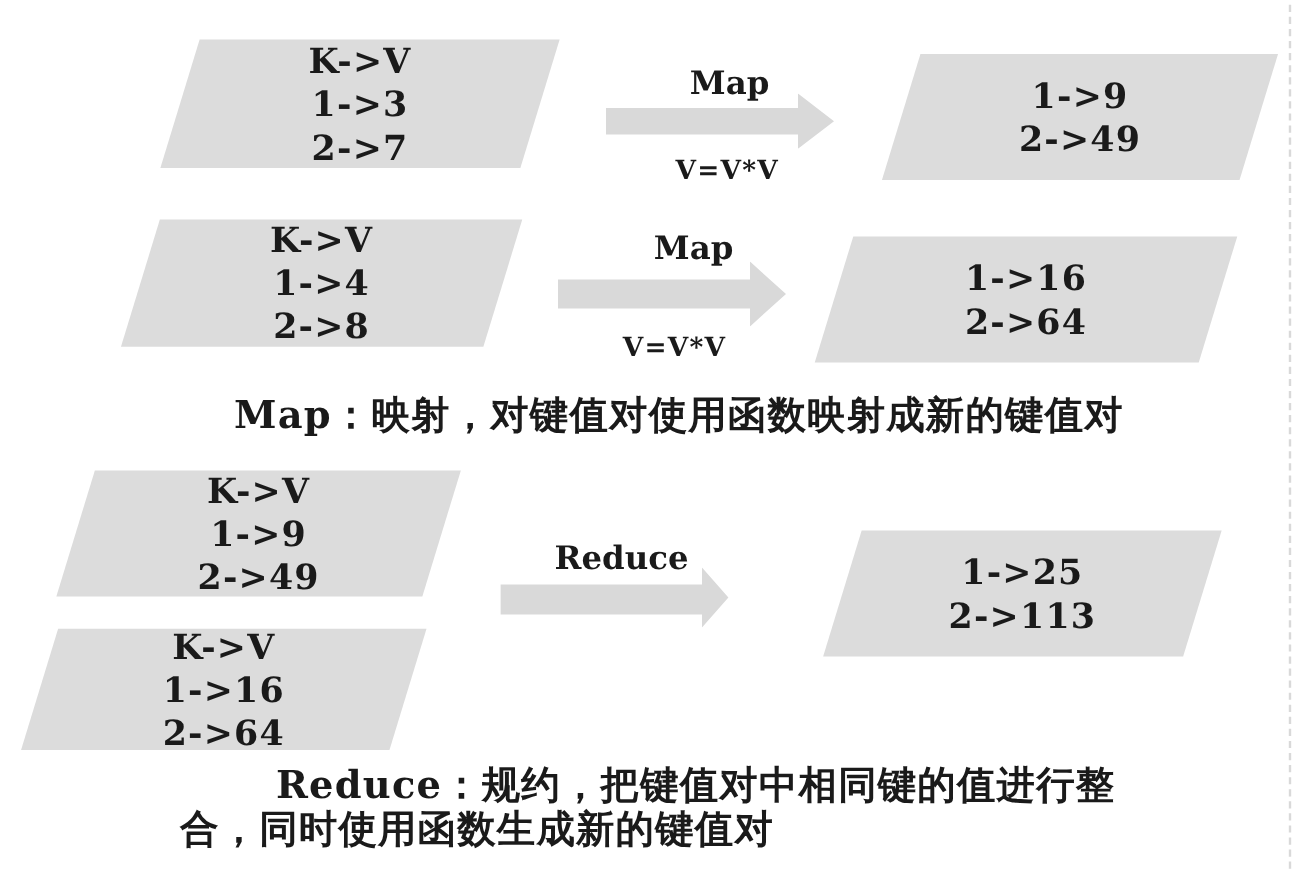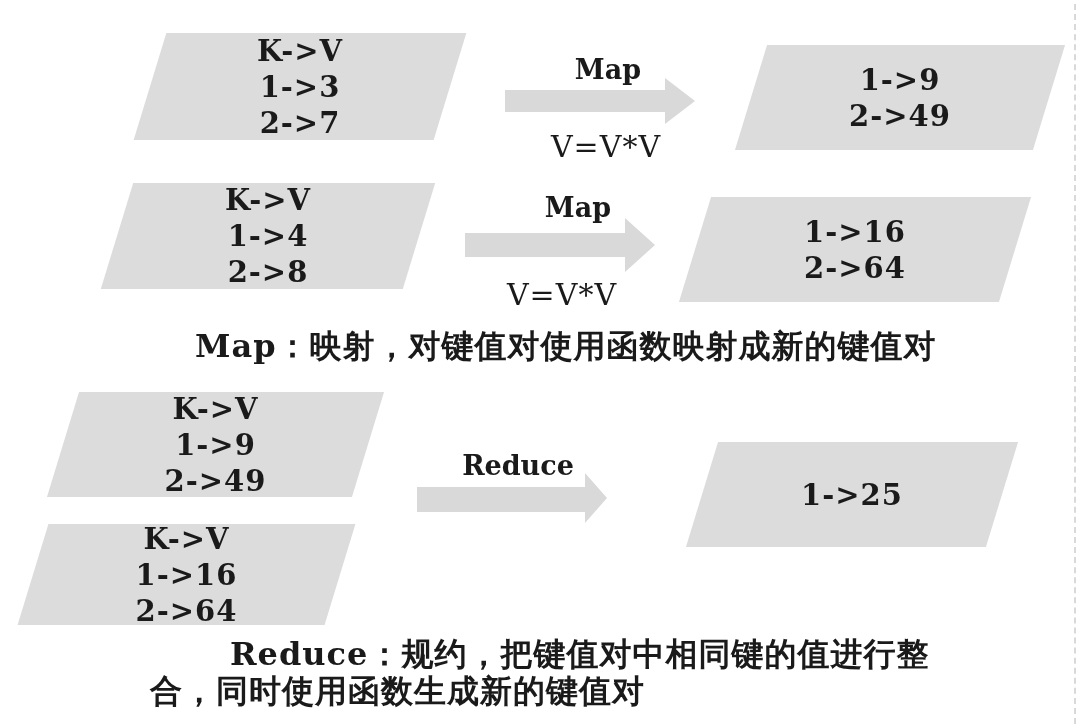--- a/index.html
+++ b/index.html
@@ -16,21 +16,21 @@
   .kv-line{
     font-size:29px;font-weight:700;line-height:36px;white-space:pre;
     letter-spacing:1px;
   }
   .arrow-svg{position:absolute;}
   .arrow-label{
     position:absolute;transform:translateX(-50%);font-size:27px;font-weight:700;
     white-space:pre;
   }
   .arrow-formula{
-    position:absolute;transform:translateX(-50%);font-size:30px;font-weight:400;
+    position:absolute;transform:translateX(-50%);font-size:22px;font-weight:700;
     white-space:pre;letter-spacing:1px;
   }
   .caption{
     position:absolute;font-size:32px;font-weight:700;white-space:pre;
     letter-spacing:1px;
     text-align:center;
   }
   .edge-dash{
     position:absolute;left:1074px;top:4px;height:720px;width:0;
     border-left:2px dashed #d9d9d9;
@@ -109,20 +109,21 @@
 
   <svg class="arrow-svg" style="left:417px;top:473px" width="192" height="50" viewBox="0 0 192 50">
     <polygon points="0,14 168,14 168,0 190,25 168,50 168,39 0,39" fill="#d9d9d9"></polygon>
   </svg>
   <div class="arrow-label" style="left:518px;top:450px">Reduce</div>
 
   <div class="pgram" style="left:702px;top:442px;width:300px;height:105px">
     <div class="pgram-bg"></div>
     <div class="pgram-text">
       <div class="kv-line">1-&gt;25</div>
+      <div class="kv-line">2-&gt;113</div>
     </div>
   </div>
 
   <div class="caption" style="left:230px;top:633px">Reduce：规约，把键值对中相同键的值进行整</div>
   <div class="caption" style="left:150px;top:670px">合，同时使用函数生成新的键值对</div>
 
   <div class="edge-dash"></div>
 
 </div>
 

